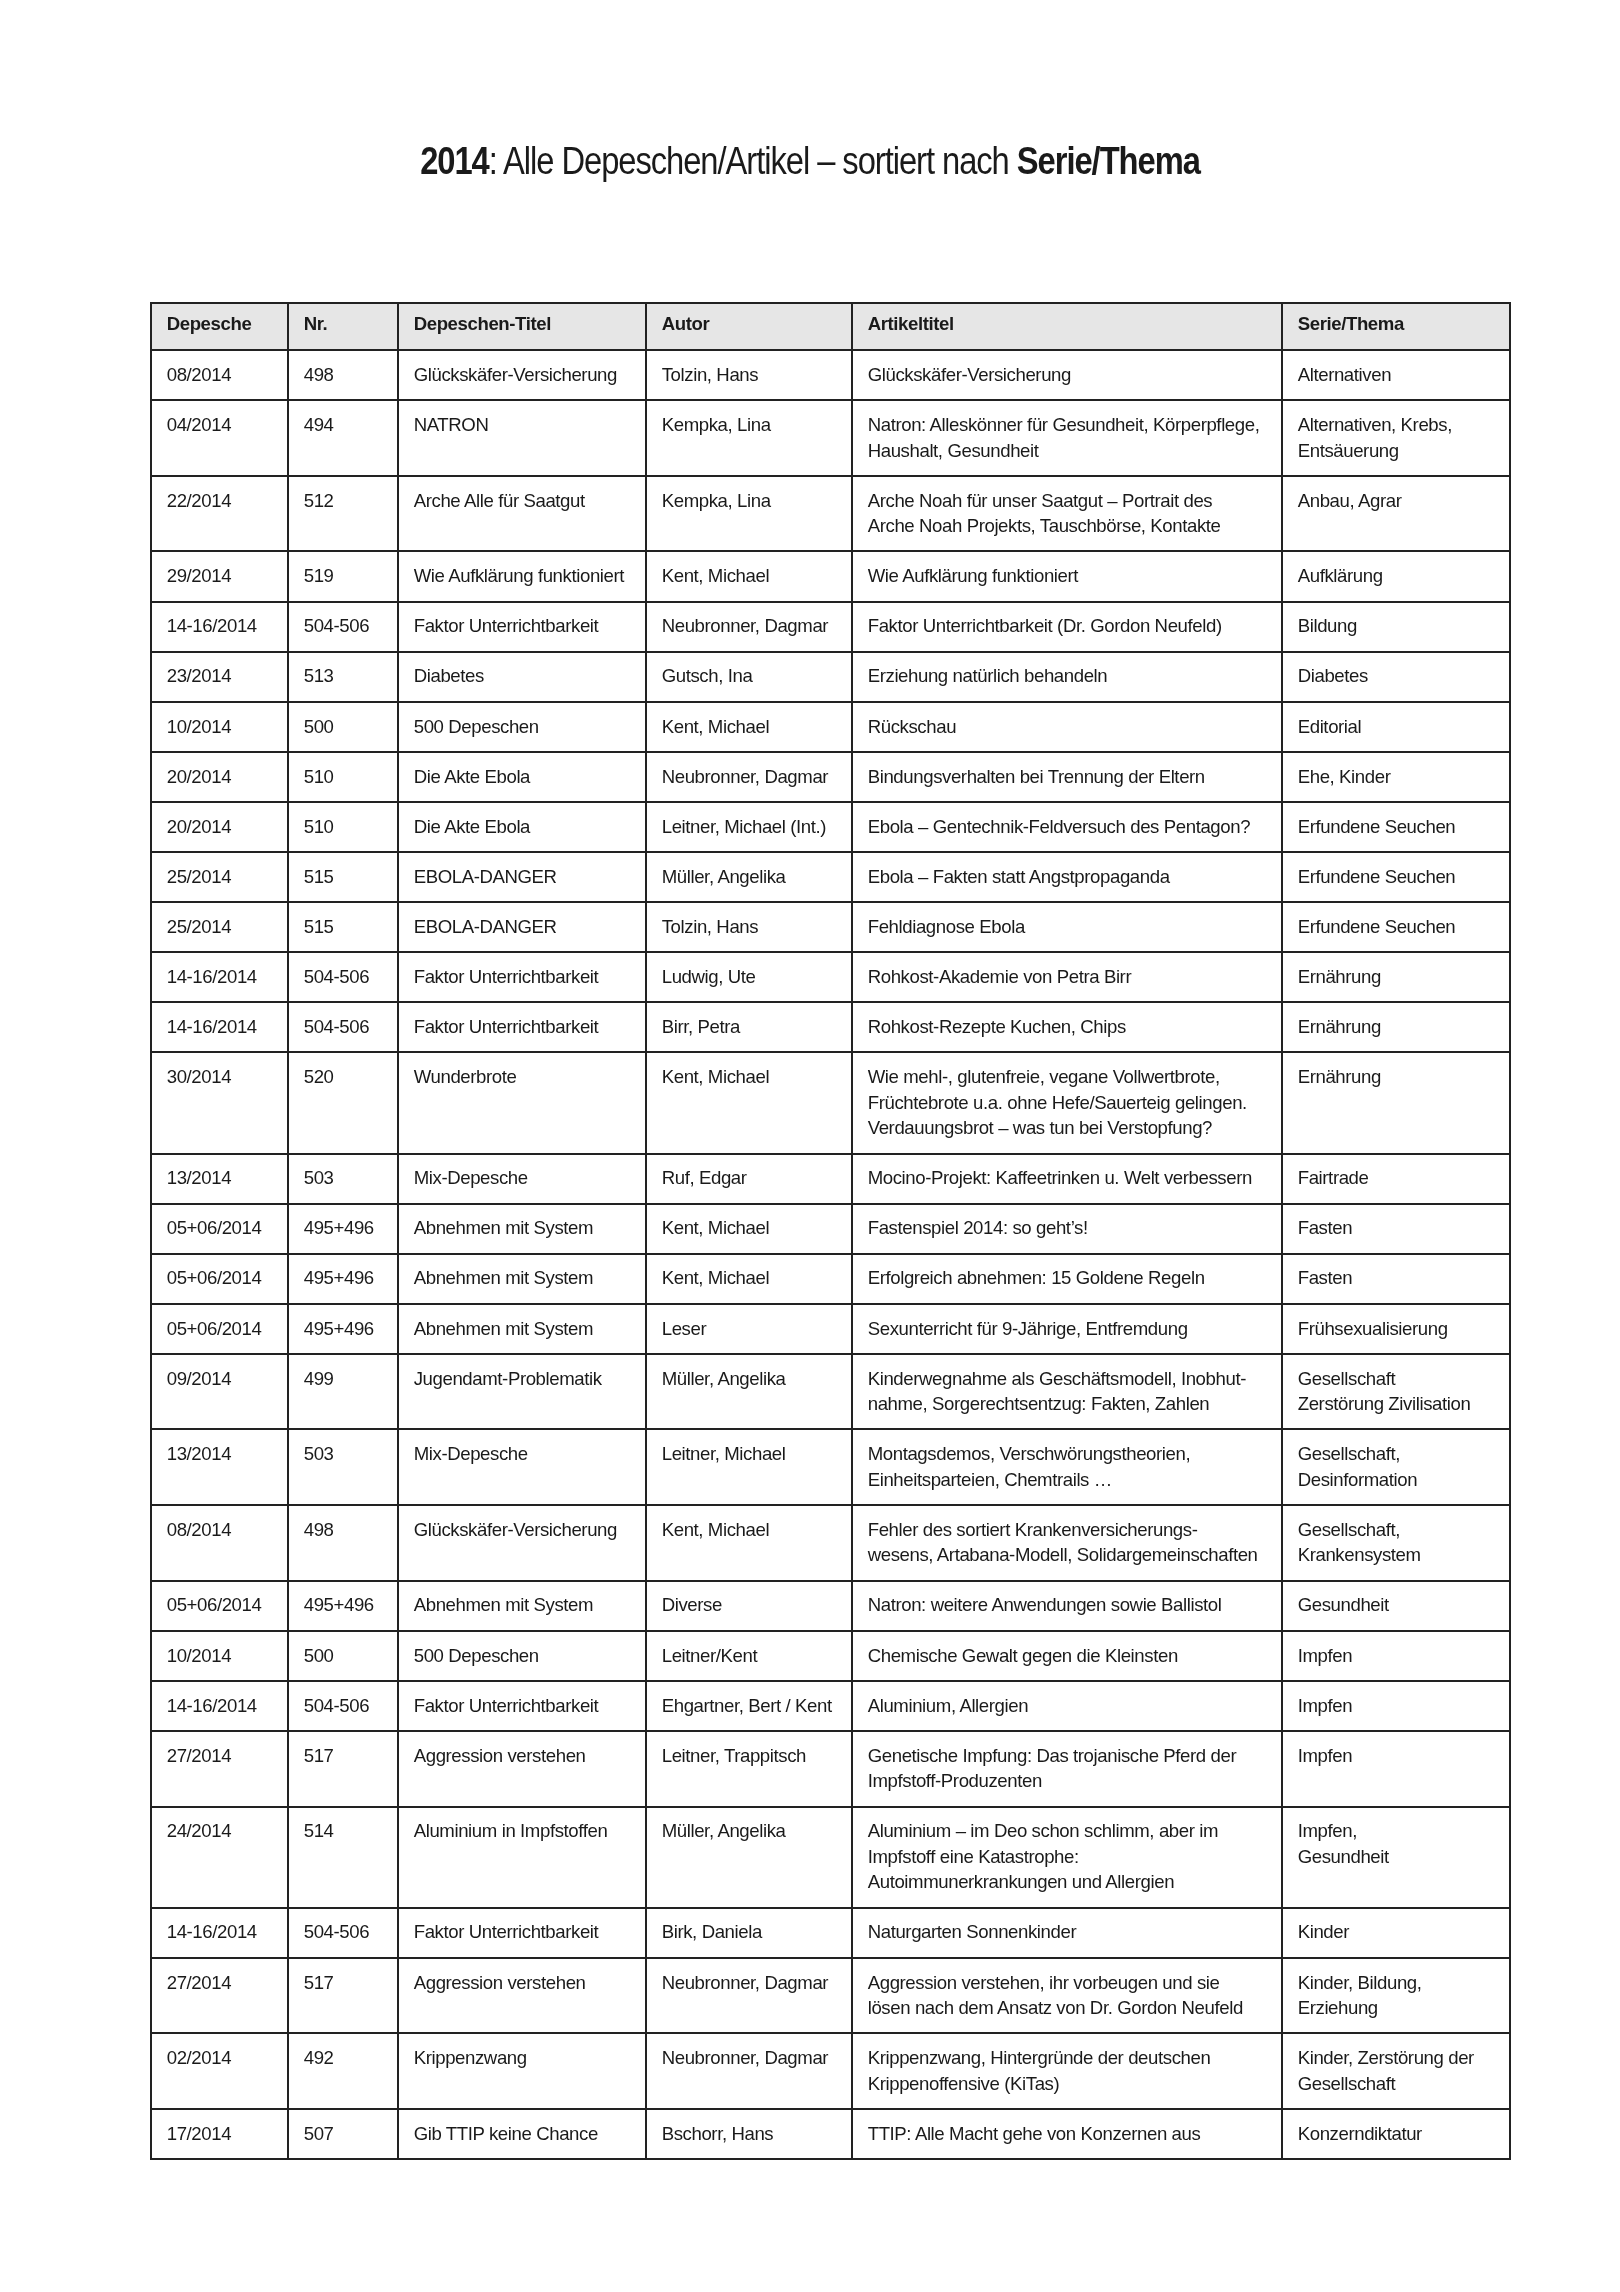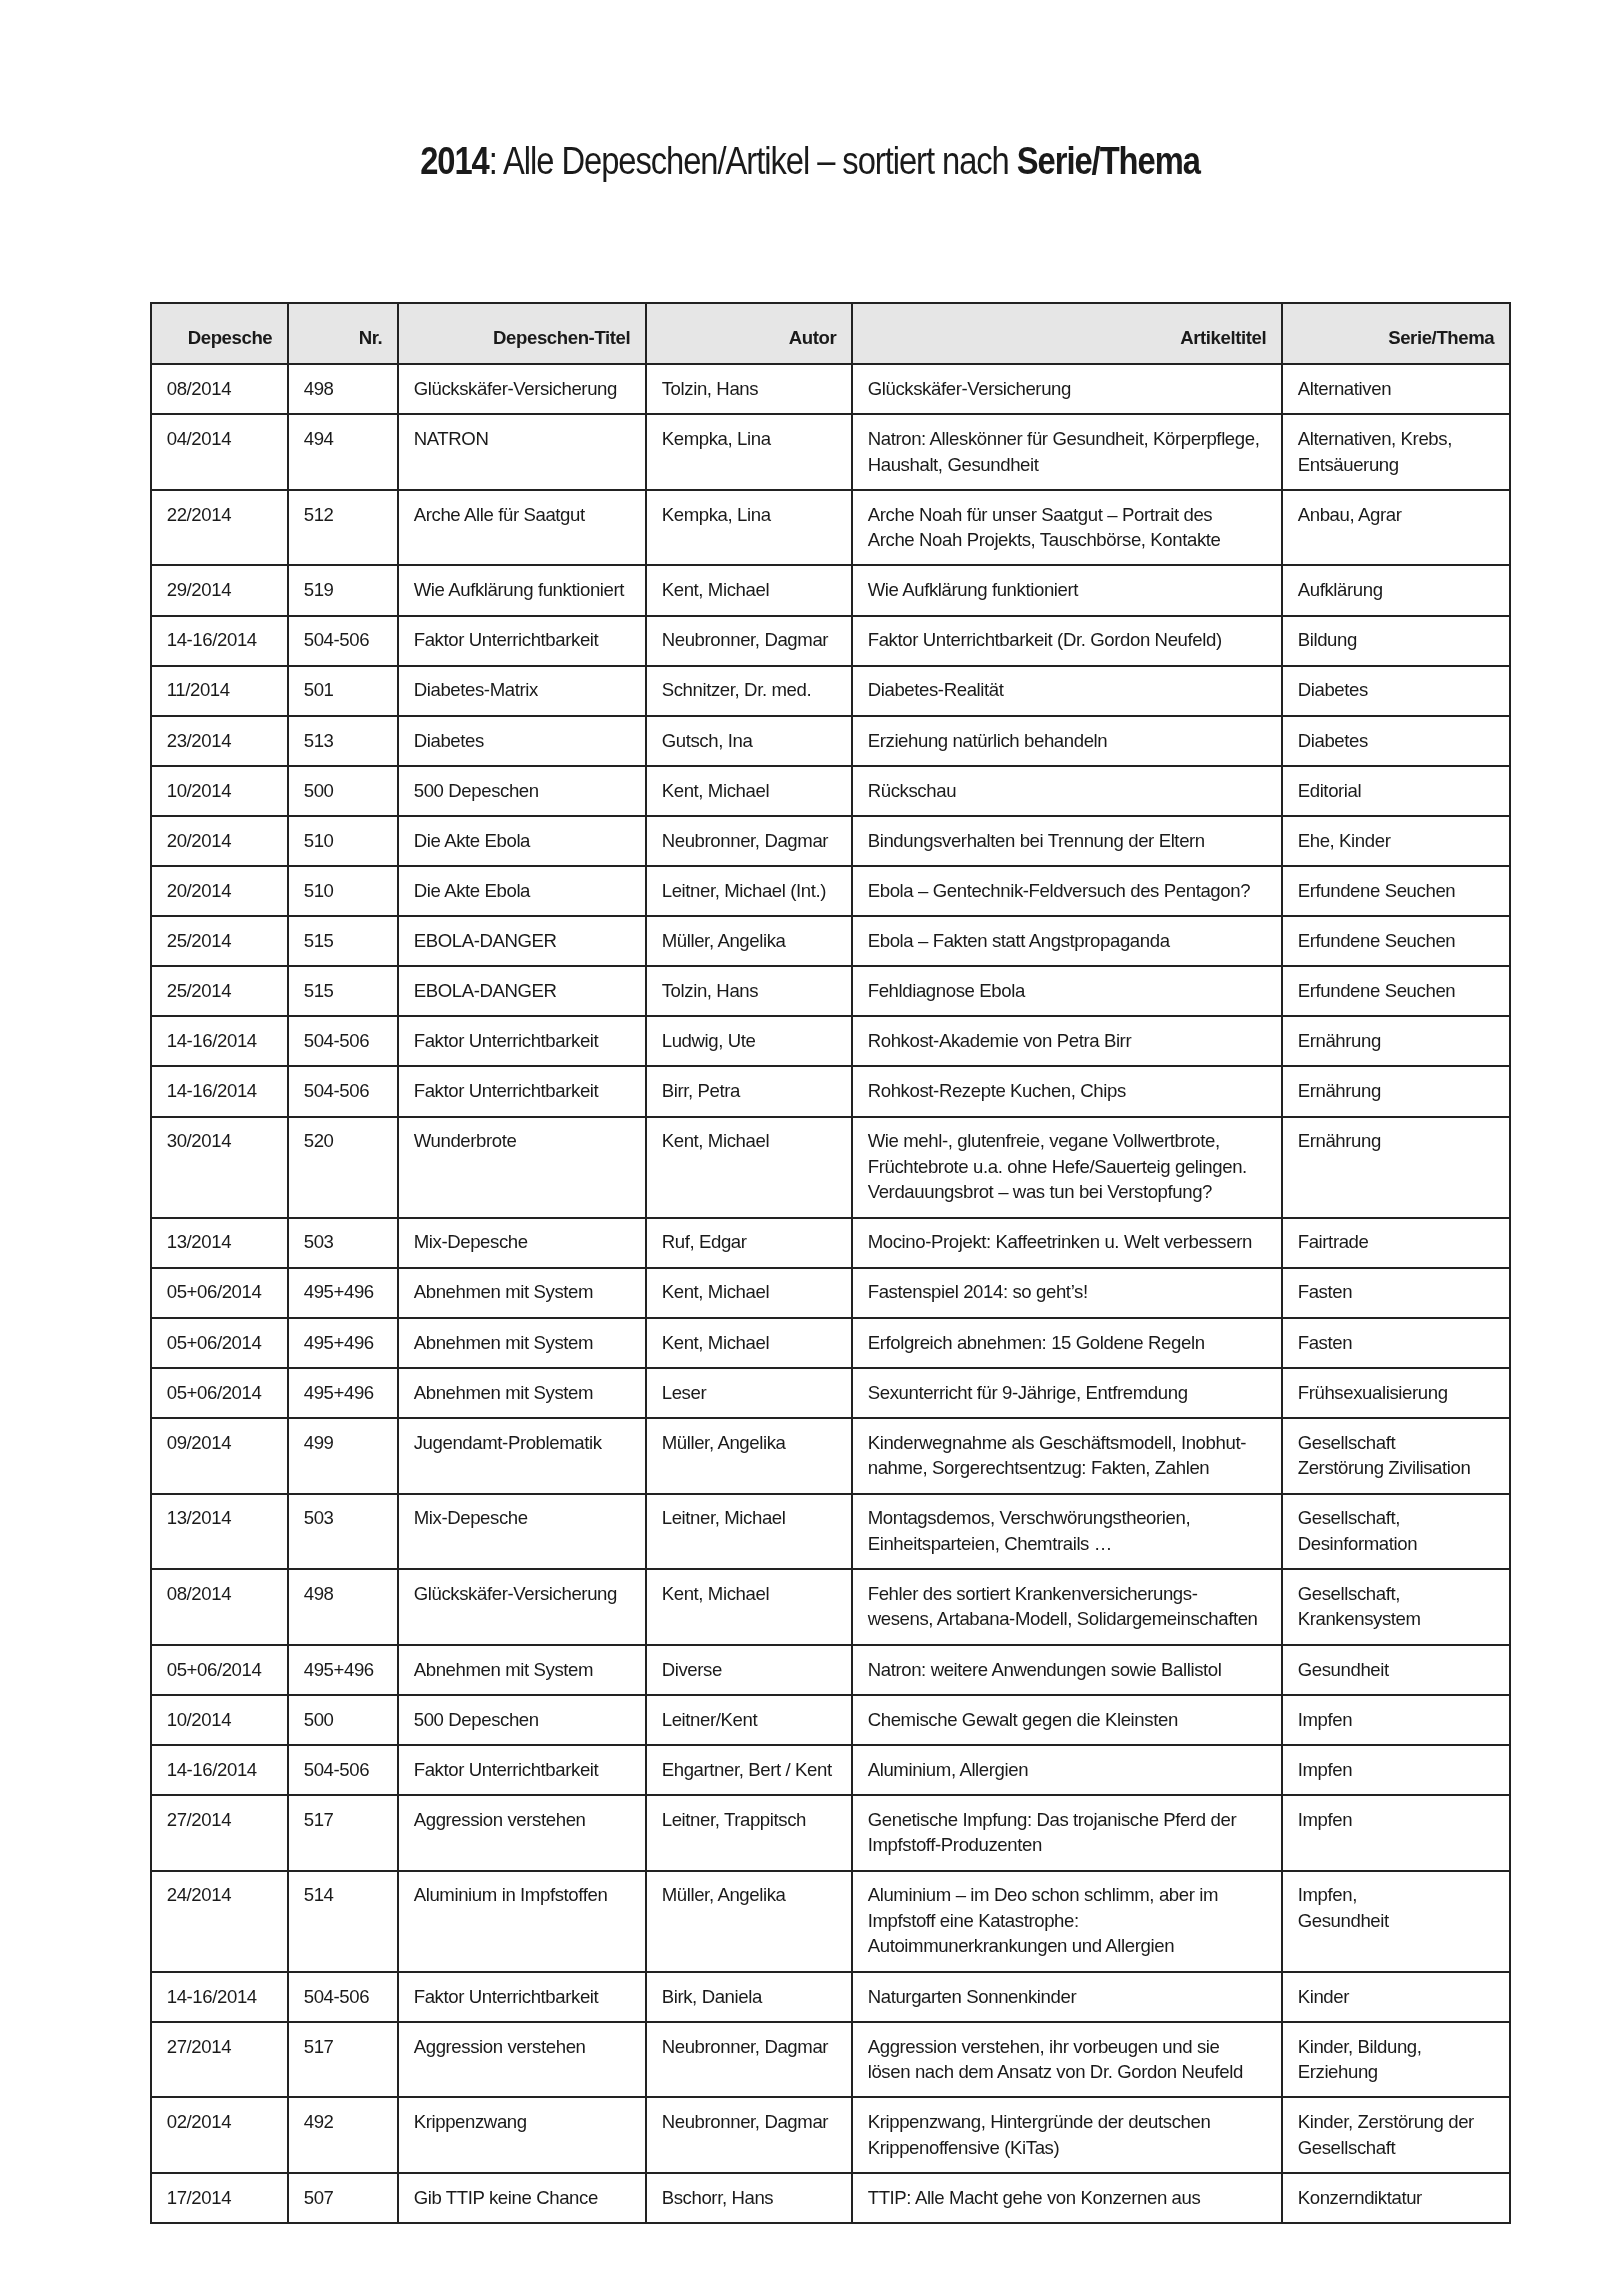--- a/index.html
+++ b/index.html
@@ -48,23 +48,22 @@
       padding: 10.8px 14.7px 11.8px 14.7px;
       vertical-align: top;
       text-align: left;
       font-size: 18.6px;
       line-height: 25.5px;
       letter-spacing: -0.4px;
     }
     table.depeschen th {
       background: #e6e6e6;
       font-weight: bold;
-      padding-top: 21px;
+      padding-top: 7px;
       padding-bottom: 12.7px;
-      text-align: right;
     }
     table.depeschen td .line {
       display: block;
     }
     col.c1 { width: 137px; }
     col.c2 { width: 110px; }
     col.c3 { width: 248px; }
     col.c4 { width: 206px; }
     col.c5 { width: 430px; }
     col.c6 { width: 228px; }
@@ -151,32 +150,20 @@
         <td>Faktor Unterrichtbarkeit</td>
         <td>Neubronner, Dagmar</td>
         <td>
           <span class="line">Faktor Unterrichtbarkeit (Dr. Gordon Neufeld)</span>
         </td>
         <td>
           <span class="line">Bildung</span>
         </td>
       </tr>
       <tr>
-        <td>11/2014</td>
-        <td>501</td>
-        <td>Diabetes-Matrix</td>
-        <td>Schnitzer, Dr. med.</td>
-        <td>
-          <span class="line">Diabetes-Realität</span>
-        </td>
-        <td>
-          <span class="line">Diabetes</span>
-        </td>
-      </tr>
-      <tr>
         <td>23/2014</td>
         <td>513</td>
         <td>Diabetes</td>
         <td>Gutsch, Ina</td>
         <td>
           <span class="line">Erziehung natürlich behandeln</span>
         </td>
         <td>
           <span class="line">Diabetes</span>
         </td>

